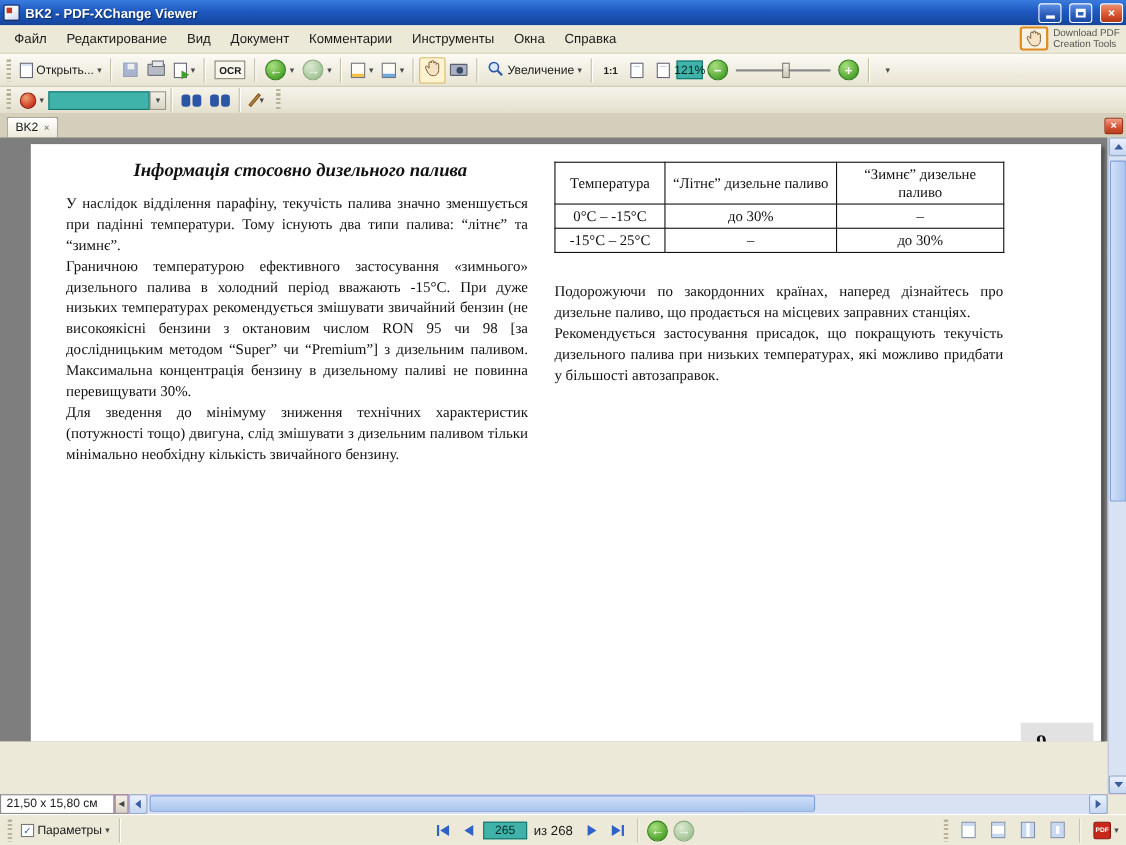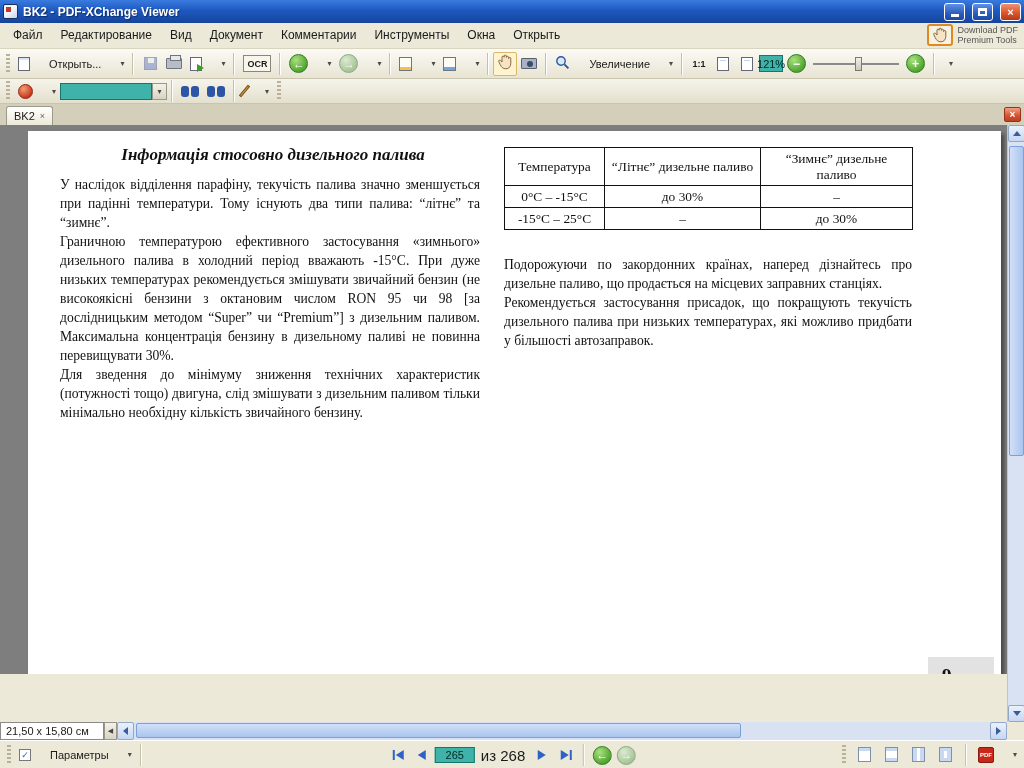--- a/index.html
+++ b/index.html
@@ -31,21 +31,21 @@
   
   .toolbar1 { position:absolute; left:0; top:49px; right:0; height:30px;
     background:linear-gradient(180deg,#FBFAF4,#E8E4D3); border-bottom:1px solid #C9C4AE;
     display:flex; align-items:center; padding:0 2px; }
   .toolbar2 { position:absolute; left:0; top:79px; right:0; height:25px;
     background:linear-gradient(180deg,#F6F4EA,#E4E0CE); border-bottom:1px solid #C9C4AE;
     display:flex; align-items:center; padding:0 2px; }
   .grip { width:4px; height:20px; margin:0 4px; background:repeating-linear-gradient(180deg,#B9B298 0 2px,transparent 2px 4px); }
   .sep { width:2px; height:22px; border-left:1px solid #C6C0A8; border-right:1px solid #FFFFFF; margin:0 4px; }
   .tbtn { display:flex; align-items:center; justify-content:center; height:24px; min-width:24px;
-    border:1px solid transparent; border-radius:2px; padding:0 3px; gap:19px; }
+    border:1px solid transparent; border-radius:2px; padding:0 3px; gap:3px; }
   .tbtn.pressed { background:#FFF3D0; border:1px solid #D9B968; }
   .dd { font-size:8px; color:#4a4a4a; }
   .lbl { font-size:11px; }
   .disabled { opacity:.42; }
 
   .i-page { width:12px; height:14px; background:#fff; border:1px solid #667; box-shadow:inset 0 2px #D9E4F6; }
   .i-floppy { width:13px; height:13px; background:#4A66BE; border:1px solid #25407E; position:relative; }
   .i-floppy::after { content:""; position:absolute; left:3px; top:0; width:6px; height:5px; background:#E8EDF8; }
   .i-printer { width:16px; height:11px; background:#B8BCC6; border:1px solid #6E7480; border-radius:1px; position:relative; }
   .i-printer::after { content:""; position:absolute; left:3px; top:-4px; width:9px; height:4px; background:#E8E8E8; border:1px solid #6E7480; }
@@ -127,21 +127,21 @@
   .statusbar { position:absolute; left:0; top:740px; right:0; height:28px; background:#ECE9D8; border-top:1px solid #fff;
     display:flex; align-items:center; padding:0 3px; }
   .check-ic { width:12px; height:12px; border:1px solid #777; background:#fff; font-size:9px; line-height:11px; text-align:center; color:#2C62C8; }
   .nav-center { position:absolute; left:50%; top:0; height:28px; transform:translateX(-50%); display:flex; align-items:center; gap:2px; }
   .navbtn { width:22px; height:20px; display:flex; align-items:center; justify-content:center; gap:1px; border:1px solid transparent; border-radius:2px; }
   .t-l { width:0;height:0;border-top:5px solid transparent;border-bottom:5px solid transparent;border-right:8px solid #2E62C8; }
   .t-r { width:0;height:0;border-top:5px solid transparent;border-bottom:5px solid transparent;border-left:8px solid #2E62C8; }
   .t-bar { width:2px; height:10px; background:#2E62C8; }
   .pagebox { width:40px; height:16px; background:#3FB3A9; border:1px solid #17756D; color:#052621; font-size:11px;
     display:flex; align-items:center; justify-content:center; }
-  .of-label { font-size:15px; margin:12px 4px; }
+  .of-label { font-size:12px; margin:12px 4px; }
   .right-group { margin-left:auto; display:flex; align-items:center; gap:3px; }
   .ly { width:13px; height:15px; background:#fff; border:1px solid #8090A8; box-shadow:inset 0 3px #C9D9F2; }
   .ly.two { box-shadow:inset 4px 0 #C9D9F2, inset -4px 0 #C9D9F2; }
   .ly.cont { box-shadow:inset 0 3px #C9D9F2, inset 0 -3px #C9D9F2; }
   .ly.four { box-shadow:inset 4px 3px #C9D9F2, inset -4px -3px #C9D9F2; }
   .pdf-ic { width:16px; height:16px; background:#C8281A; border:1px solid #8A1A10; border-radius:2px; color:#fff;
     font-size:6px; font-weight:bold; display:flex; align-items:center; justify-content:center; }
 </style>
 </head>
 <body>
@@ -161,30 +161,30 @@
 </div>
 
 <div class="menubar">
   <div class="menu-item">Файл</div>
   <div class="menu-item">Редактирование</div>
   <div class="menu-item">Вид</div>
   <div class="menu-item">Документ</div>
   <div class="menu-item">Комментарии</div>
   <div class="menu-item">Инструменты</div>
   <div class="menu-item">Окна</div>
-  <div class="menu-item">Открыть</div>
+  <div class="menu-item">Справка</div>
   <div class="download-box">
     <div class="dl-icon">
       <svg width="14" height="16" viewBox="0 0 14 16">
           <path d="M4 8 V3.2 a1.1 1.1 0 0 1 2.2 0 V2.2 a1.1 1.1 0 0 1 2.2 0 v1.2 a1.1 1.1 0 0 1 2.2 0 v1.2 a1.1 1.1 0 0 1 2.2 0 v4.6 c0 3.4-1.8 5.6-5 5.6 -2.8 0-4.4-1.6-5.6-4.2 l-1.4-3 a1.1 1.1 0 0 1 2-1 z" fill="#F6E3C4" stroke="#7A5C34" stroke-width="0.9"></path>
         </svg>
     </div>
     <div class="dl-text">
       <div>Download PDF</div>
-      <div>Premium Tools</div>
+      <div>Creation Tools</div>
     </div>
   </div>
 </div>
 
 <div class="toolbar1">
   <div class="grip"></div>
   <div class="tbtn">
     <span class="i-page"></span>
     <span class="lbl">Открыть...</span>
     <span class="dd">▾</span>

